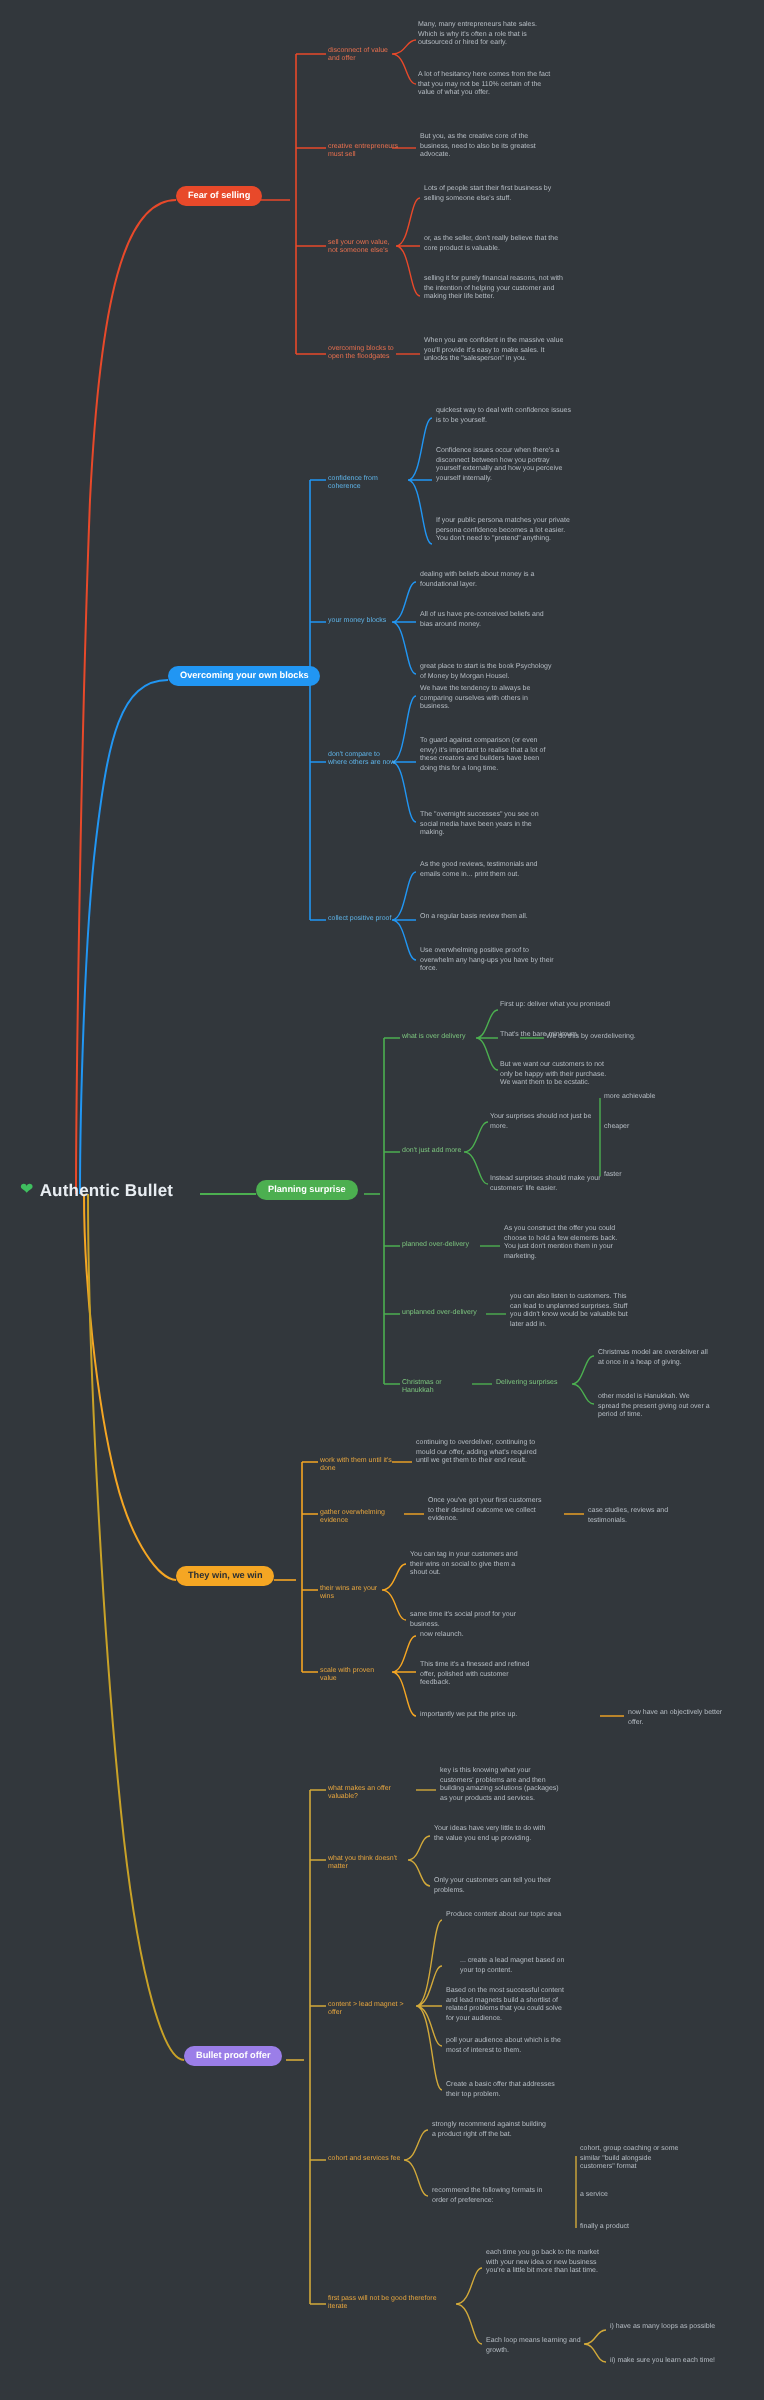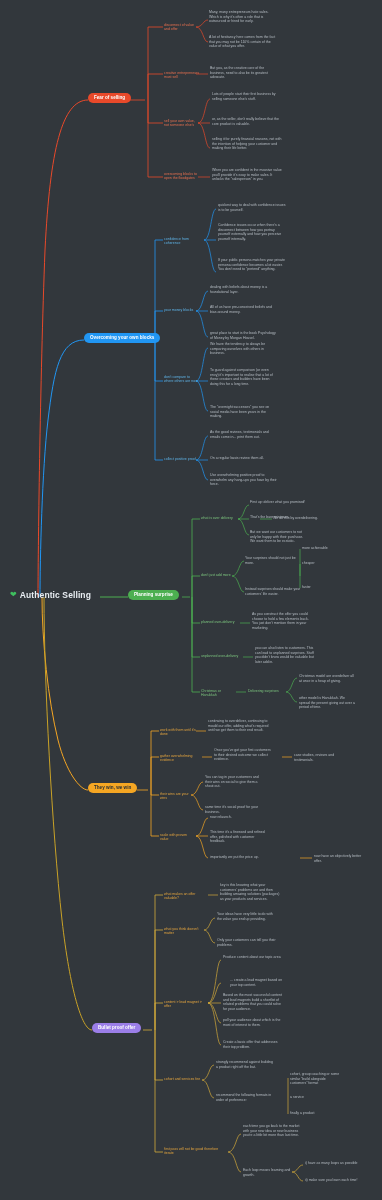--- a/index.html
+++ b/index.html
@@ -96,21 +96,21 @@
     <path d="M204 930 C210 930 210 918 215 918 M204 930 C210 930 210 943 215 943" fill="none" stroke="#d2a93a" stroke-width=".7"></path>
     <path d="M208 1003 C216 1003 216 960 221 960 M208 1003 C216 1003 216 983 221 983 M208 1003 L221 1003 M208 1003 C216 1003 216 1023 221 1023 M208 1003 C216 1003 216 1045 221 1045" fill="none" stroke="#d2a93a" stroke-width=".7"></path>
     <path d="M202 1080 C209 1080 209 1065 214 1065 M202 1080 C209 1080 209 1098 214 1098" fill="none" stroke="#d2a93a" stroke-width=".7"></path>
     <path d="M288 1098 L288 1078 M288 1098 L288 1098 M288 1098 L288 1114" fill="none" stroke="#d2a93a" stroke-width=".7"></path>
     <path d="M228 1152 C236 1152 236 1134 241 1134 M228 1152 C236 1152 236 1172 241 1172" fill="none" stroke="#d2a93a" stroke-width=".7"></path>
     <path d="M292 1172 C298 1172 298 1165 303 1165 M292 1172 C298 1172 298 1181 303 1181" fill="none" stroke="#d2a93a" stroke-width=".7"></path>
   </svg>
 
   <div class="node root" style="left:10px;top:590px;">
     <span class="heart">❤</span>
-    <span>Authentic Selling</span>
+    <span>Authentic Bullet</span>
   </div>
 
   <div class="node pill red" style="left:88px;top:93px;">Fear of selling</div>
 
   <div class="node lbl red" style="left:164px;top:23px;width:34px;">disconnect of value and offer</div>
   <div class="node leaf" style="left:209px;top:10px;width:68px;">Many, many entrepreneurs hate sales. Which is why it's often a role that is outsourced or hired for early.</div>
   <div class="node leaf" style="left:209px;top:35px;width:68px;">A lot of hesitancy here comes from the fact that you may not be 110% certain of the value of what you offer.</div>
 
   <div class="node lbl red" style="left:164px;top:71px;width:36px;">creative entrepreneurs must sell</div>
   <div class="node leaf" style="left:210px;top:66px;width:68px;">But you, as the creative core of the business, need to also be its greatest advocate.</div>

